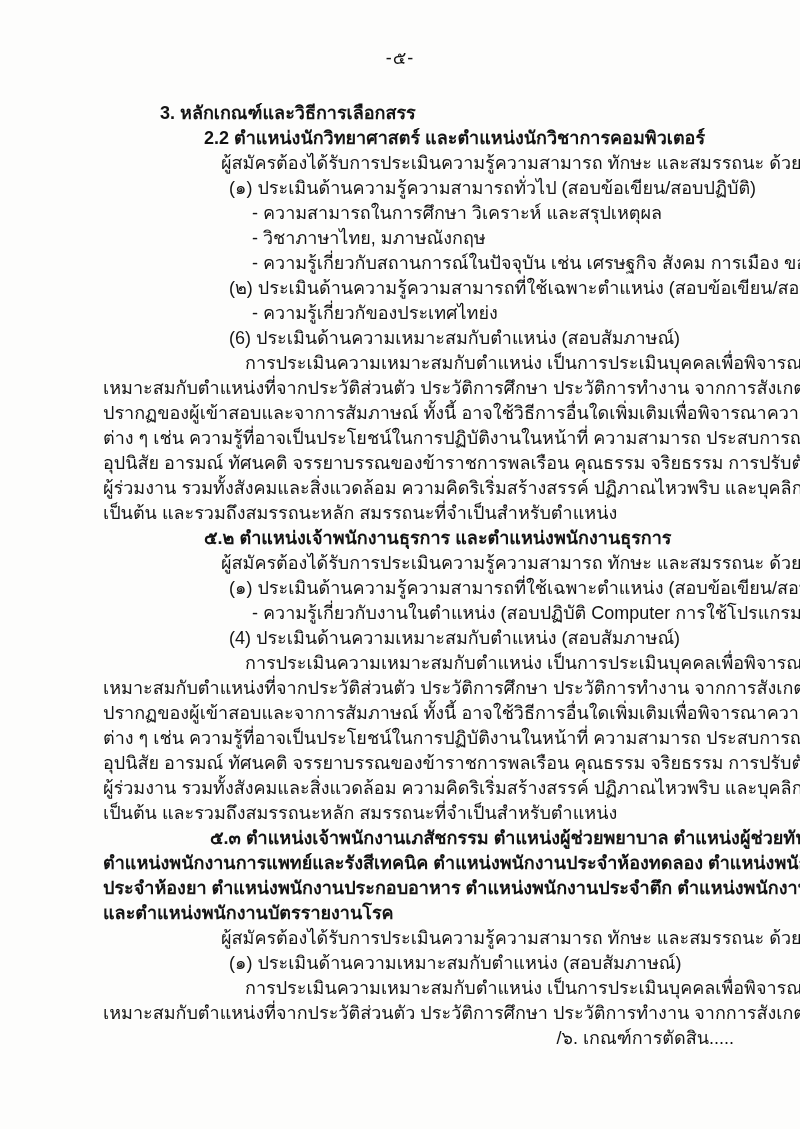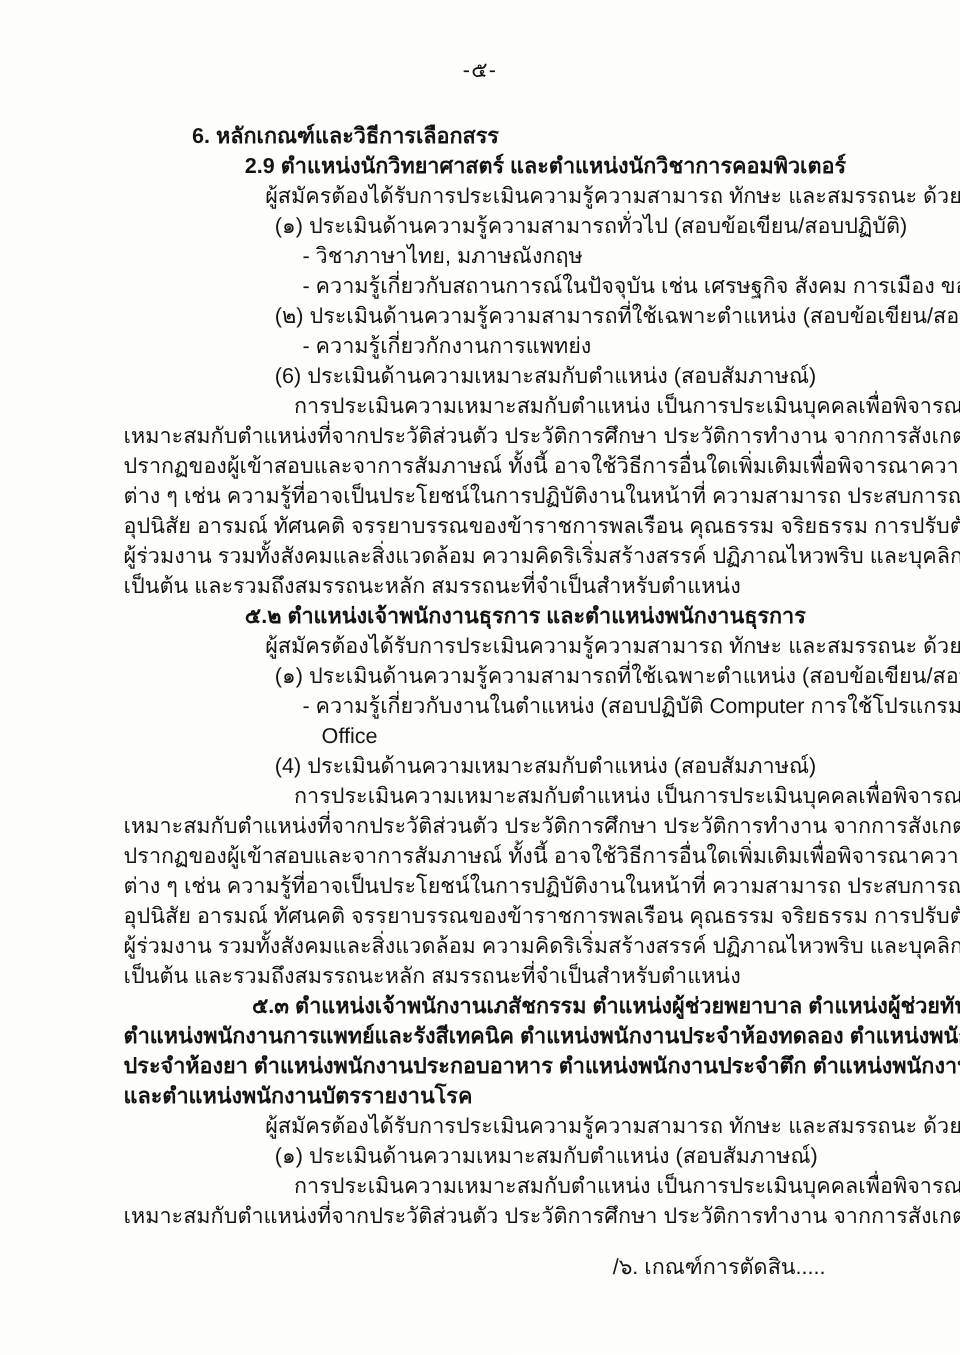--- a/index.html
+++ b/index.html
@@ -35,54 +35,54 @@
   .l-intro     { margin-left: 221px; }
   .l-item      { margin-left: 229px; }
   .l-sub       { margin-left: 252px; }
   .l-sub2      { margin-left: 268px; }
   .l-parafirst { margin-left: 245px; }
   .l-body      { margin-left: 103px; }
   .l-s53first  { margin-left: 210px; }
   .gap-section { margin-top: 0; }
   .l-footer {
     text-align: right;
-    padding-right: 112px;
-    margin-top: 18px;
+    padding-right: 66px;
+    margin-top: 0px;
   }
 </style>
 </head>
 <body>
 
 <div class="page">
 
   <div class="line pagenum">-๕-</div>
 
-  <div class="line l-heading bold">6. หลักเกณฑ์และวิธีการเลือกสรร</div>
+  <div class="line l-heading bold">3. หลักเกณฑ์และวิธีการเลือกสรร</div>
 
-  <div class="line l-title bold">2.9 ตำแหน่งนักวิทยาศาสตร์ และตำแหน่งนักวิชาการคอมพิวเตอร์</div>
+  <div class="line l-title bold">2.2 ตำแหน่งนักวิทยาศาสตร์ และตำแหน่งนักวิชาการคอมพิวเตอร์</div>
   <div class="line l-intro">ผู้สมัครต้องได้รับการประเมินความรู้ความสามารถ ทักษะ และสมรรถนะ ด้วยวิธีการประเมิน ดังนี้</div>
   <div class="line l-item">(๑) ประเมินด้านความรู้ความสามารถทั่วไป (สอบข้อเขียน/สอบปฏิบัติ)</div>
+  <div class="line l-sub">- ความสามารถในการศึกษา วิเคราะห์ และสรุปเหตุผล</div>
   <div class="line l-sub">- วิชาภาษาไทย, มภาษณังกฤษ</div>
   <div class="line l-sub">- ความรู้เกี่ยวกับสถานการณ์ในปัจจุบัน เช่น เศรษฐกิจ สังคม การเมือง ของประเทศไทย เป็นต้น</div>
   <div class="line l-item">(๒) ประเมินด้านความรู้ความสามารถที่ใช้เฉพาะตำแหน่ง (สอบข้อเขียน/สอบปฏิบัติ)</div>
-  <div class="line l-sub">- ความรู้เกี่ยวกักงานการแพทย่ง</div>
+  <div class="line l-sub">- ความรู้เกี่ยวกัของประเทศไทย่ง</div>
   <div class="line l-item">(6) ประเมินด้านความเหมาะสมกับตำแหน่ง (สอบสัมภาษณ์)</div>
   <div class="line l-parafirst">การประเมินความเหมาะสมกับตำแหน่ง เป็นการประเมินบุคคลเพื่อพิจารณาความ</div>
   <div class="line l-body">เหมาะสมกับตำแหน่งที่จากประวัติส่วนตัว ประวัติการศึกษา ประวัติการทำงาน จากการสังเกตพฤติกรรมที่</div>
   <div class="line l-body">ปรากฏของผู้เข้าสอบและจาการสัมภาษณ์ ทั้งนี้ อาจใช้วิธีการอื่นใดเพิ่มเติมเพื่อพิจารณาความเหมาะสมในด้าน</div>
   <div class="line l-body">ต่าง ๆ เช่น ความรู้ที่อาจเป็นประโยชน์ในการปฏิบัติงานในหน้าที่ ความสามารถ ประสบการณ์ ท่วงที วาจา</div>
   <div class="line l-body">อุปนิสัย อารมณ์ ทัศนคติ จรรยาบรรณของข้าราชการพลเรือน คุณธรรม จริยธรรม การปรับตัวเข้ากับ</div>
   <div class="line l-body">ผู้ร่วมงาน รวมทั้งสังคมและสิ่งแวดล้อม ความคิดริเริ่มสร้างสรรค์ ปฏิภาณไหวพริบ และบุคลิกภาพอย่างอื่น</div>
   <div class="line l-body">เป็นต้น และรวมถึงสมรรถนะหลัก สมรรถนะที่จำเป็นสำหรับตำแหน่ง</div>
 
   <div class="line l-title bold gap-section">๕.๒ ตำแหน่งเจ้าพนักงานธุรการ และตำแหน่งพนักงานธุรการ</div>
   <div class="line l-intro">ผู้สมัครต้องได้รับการประเมินความรู้ความสามารถ ทักษะ และสมรรถนะ ด้วยวิธีการประเมิน ดังนี้</div>
   <div class="line l-item">(๑) ประเมินด้านความรู้ความสามารถที่ใช้เฉพาะตำแหน่ง (สอบข้อเขียน/สอบปฏิบัติ)</div>
   <div class="line l-sub">- ความรู้เกี่ยวกับงานในตำแหน่ง (สอบปฏิบัติ Computer การใช้โปรแกรม Microsoft</div>
-  <div class="line l-sub2">Office</div>
   <div class="line l-item">(4) ประเมินด้านความเหมาะสมกับตำแหน่ง (สอบสัมภาษณ์)</div>
   <div class="line l-parafirst">การประเมินความเหมาะสมกับตำแหน่ง เป็นการประเมินบุคคลเพื่อพิจารณาความ</div>
   <div class="line l-body">เหมาะสมกับตำแหน่งที่จากประวัติส่วนตัว ประวัติการศึกษา ประวัติการทำงาน จากการสังเกตพฤติกรรมที่</div>
   <div class="line l-body">ปรากฏของผู้เข้าสอบและจาการสัมภาษณ์ ทั้งนี้ อาจใช้วิธีการอื่นใดเพิ่มเติมเพื่อพิจารณาความเหมาะสมในด้าน</div>
   <div class="line l-body">ต่าง ๆ เช่น ความรู้ที่อาจเป็นประโยชน์ในการปฏิบัติงานในหน้าที่ ความสามารถ ประสบการณ์ ท่วงที วาจา</div>
   <div class="line l-body">อุปนิสัย อารมณ์ ทัศนคติ จรรยาบรรณของข้าราชการพลเรือน คุณธรรม จริยธรรม การปรับตัวเข้ากับ</div>
   <div class="line l-body">ผู้ร่วมงาน รวมทั้งสังคมและสิ่งแวดล้อม ความคิดริเริ่มสร้างสรรค์ ปฏิภาณไหวพริบ และบุคลิกภาพอย่างอื่น</div>
   <div class="line l-body">เป็นต้น และรวมถึงสมรรถนะหลัก สมรรถนะที่จำเป็นสำหรับตำแหน่ง</div>
 
   <div class="line l-s53first bold gap-section">๕.๓ ตำแหน่งเจ้าพนักงานเภสัชกรรม ตำแหน่งผู้ช่วยพยาบาล ตำแหน่งผู้ช่วยทันตแพทย์</div>

